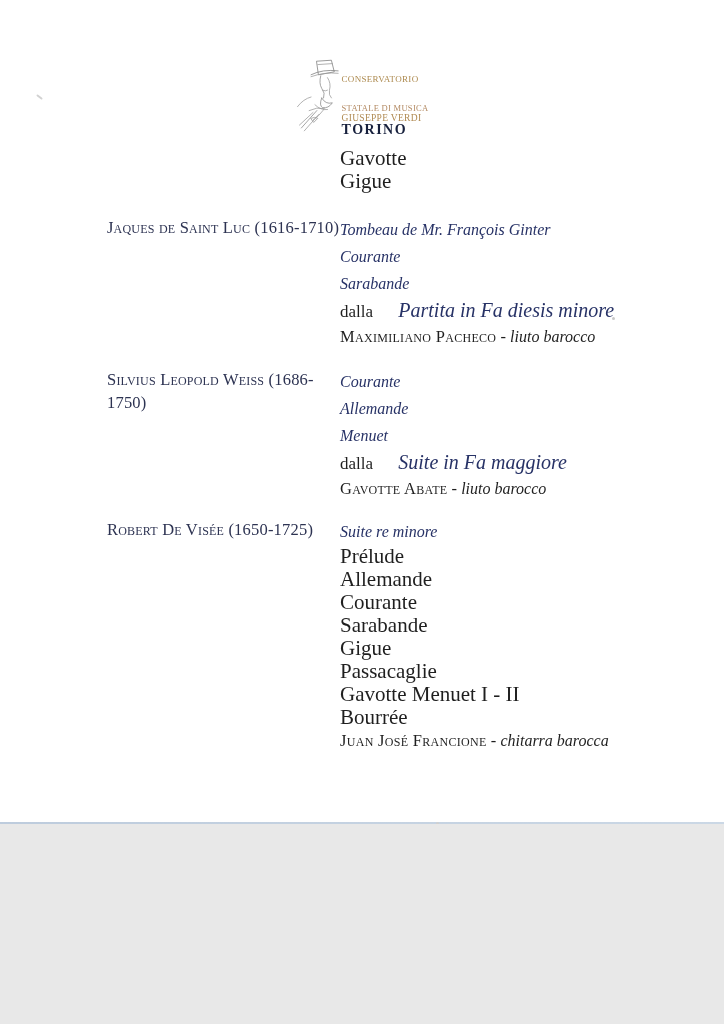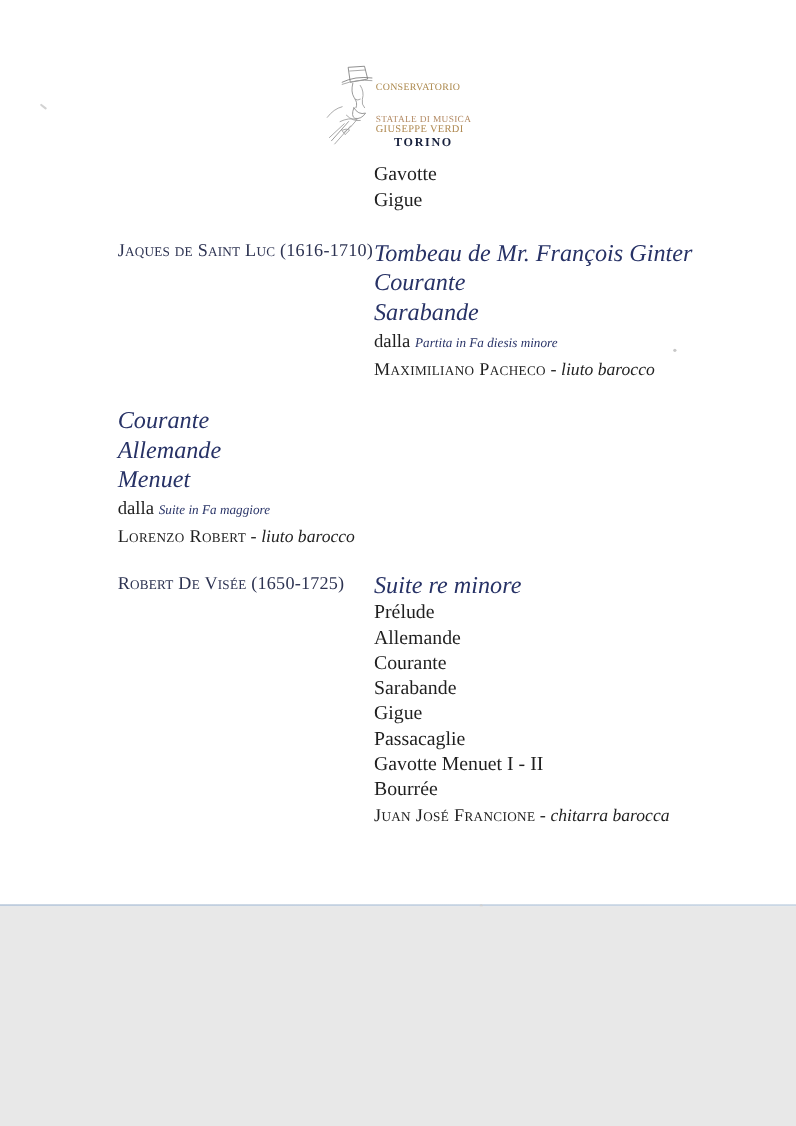--- a/index.html
+++ b/index.html
@@ -15,37 +15,37 @@
 
   
   .logo{position:absolute; top:58px; left:50%; transform:translateX(-50%);
         display:flex; align-items:flex-start;}
   .logo svg{width:60px; height:78px; display:block;}
   .logo-text{margin-left:-14px; margin-top:16px; line-height:10.5px;}
   .logo-line{font-size:9px; letter-spacing:.3px; white-space:nowrap;}
   .logo-line.l1{color:var(--gold1);}
   .logo-line.l2{color:var(--gold2); font-size:8.5px;margin-top:18px;}
   .logo-line.l3{color:var(--gold3); font-size:9.5px;}
-  .logo-city{color:var(--navy); font-size:11px; font-weight:bold;
-             letter-spacing:1.5px; text-align:center; margin-top:1px;}
+  .logo-city{color:var(--navy); font-size:14px; font-weight:bold;
+             letter-spacing:1.5px; margin-top:1px;}
 
   
   .content{position:absolute; left:107px; top:147px; right:36px;}
   .block{display:flex; align-items:flex-start;}
   .block:nth-child(2){margin-top:23px;}
   .block:nth-child(3){margin-top:20px;}
   .block:nth-child(4){margin-top:18px;}
   .composer-col{flex:0 0 233px;}
   .composer-line{font-variant:small-caps; font-size:16.5px; line-height:23px;
                  letter-spacing:.2px; color:var(--composer); white-space:nowrap;}
   .pieces-col{flex:1 1 auto;}
-  .line.title{font-style:italic; color:var(--blue); font-size:22px; line-height:27px;}
-  .line.plain{font-size:18px; line-height:23px; color:var(--ink);}
+  .line.title{font-style:italic; color:var(--blue); font-size:16px; line-height:27px;}
+  .line.plain{font-size:21px; line-height:23px; color:var(--ink);}
   .line.dalla{font-size:17px; line-height:26px; color:var(--ink);}
-  .line.dalla .work{font-style:italic; color:var(--blue); font-size:12px;}
+  .line.dalla .work{font-style:italic; color:var(--blue); font-size:20px;margin-left:21px;}
   .line.performer{font-size:16.5px; line-height:23px; color:var(--ink);}
   .line.performer .name{font-variant:small-caps; letter-spacing:.3px;}
   .line.performer .instr{font-style:italic; font-size:16px;}
 
   
   .footer{position:absolute; top:905px; left:0; width:100%;
           text-align:center; font-size:15px; color:#2b2b2b;}
   .bottom-line{position:absolute; left:0; right:0; bottom:0; height:2px;
                background:linear-gradient(to right,#b2c3d7,#c2d1e1); opacity:.85;}
 
@@ -105,26 +105,30 @@
         </div>
         <div class="pieces-col">
           <div class="line title">Tombeau de Mr. François Ginter</div>
           <div class="line title">Courante</div>
           <div class="line title">Sarabande</div>
           <div class="line dalla"><span class="prefix">dalla </span><span class="work">Partita in Fa diesis minore</span></div>
           <div class="line performer"><span class="name">Maximiliano Pacheco</span><span class="sep"> - </span><span class="instr">liuto barocco</span></div>
         </div>
       </div>
       <div class="block">
+        <div class="composer-col">
+          <div class="composer-line">Silvius Leopold Weiss (1686-</div>
+          <div class="composer-line">1750)</div>
+        </div>
         <div class="pieces-col">
           <div class="line title">Courante</div>
           <div class="line title">Allemande</div>
           <div class="line title">Menuet</div>
           <div class="line dalla"><span class="prefix">dalla </span><span class="work">Suite in Fa maggiore</span></div>
-          <div class="line performer"><span class="name">Lorenzo Robert</span><span class="sep"> - </span><span class="instr">liuto barocco</span></div>
+          <div class="line performer"><span class="name">Gavotte Abate</span><span class="sep"> - </span><span class="instr">liuto barocco</span></div>
         </div>
       </div>
       <div class="block">
         <div class="composer-col">
           <div class="composer-line">Robert De Visée (1650-1725)</div>
         </div>
         <div class="pieces-col">
           <div class="line title">Suite re minore</div>
           <div class="line plain">Prélude</div>
           <div class="line plain">Allemande</div>

